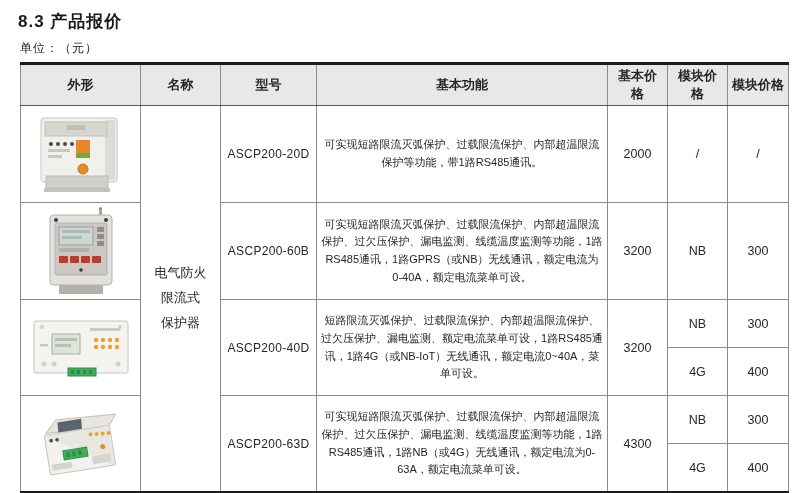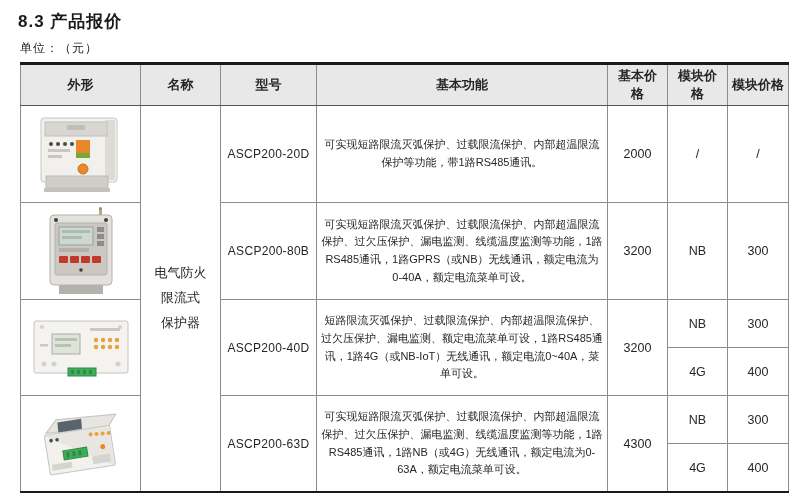--- a/index.html
+++ b/index.html
@@ -132,21 +132,21 @@
             <rect x="55" y="34" width="7" height="5" fill="#8e8d89"></rect>
             <rect x="17" y="41" width="30" height="4" fill="#b4b1ab"></rect>
             <rect x="17" y="49" width="9" height="7" rx="1" fill="#c0392b"></rect>
             <rect x="28" y="49" width="9" height="7" rx="1" fill="#c0392b"></rect>
             <rect x="39" y="49" width="9" height="7" rx="1" fill="#c0392b"></rect>
             <rect x="50" y="49" width="9" height="7" rx="1" fill="#c0392b"></rect>
             <circle cx="39" cy="63" r="1.8" fill="#3c3c3a"></circle>
             <rect x="17" y="78" width="44" height="9" fill="#b3b1ac"></rect>
           </svg>
         </td>
-        <td class="model-cell">ASCP200-80B</td>
+        <td class="model-cell">ASCP200-60B</td>
         <td class="func-cell">可实现短路限流灭弧保护、过载限流保护、内部超温限流保护、过欠压保护、漏电监测、线缆温度监测等功能，1路RS485通讯，1路GPRS（或NB）无线通讯，额定电流为0-40A，额定电流菜单可设。</td>
         <td>3200</td>
         <td>NB</td>
         <td>300</td>
       </tr>
 
       <tr class="row-half">
         <td class="img-cell" rowspan="2">
           <svg class="photo" width="102" height="64" viewBox="0 0 102 64">
             <rect x="4" y="5" width="94" height="52" rx="2" fill="#f4f3f0" stroke="#c5c4bf"></rect>

